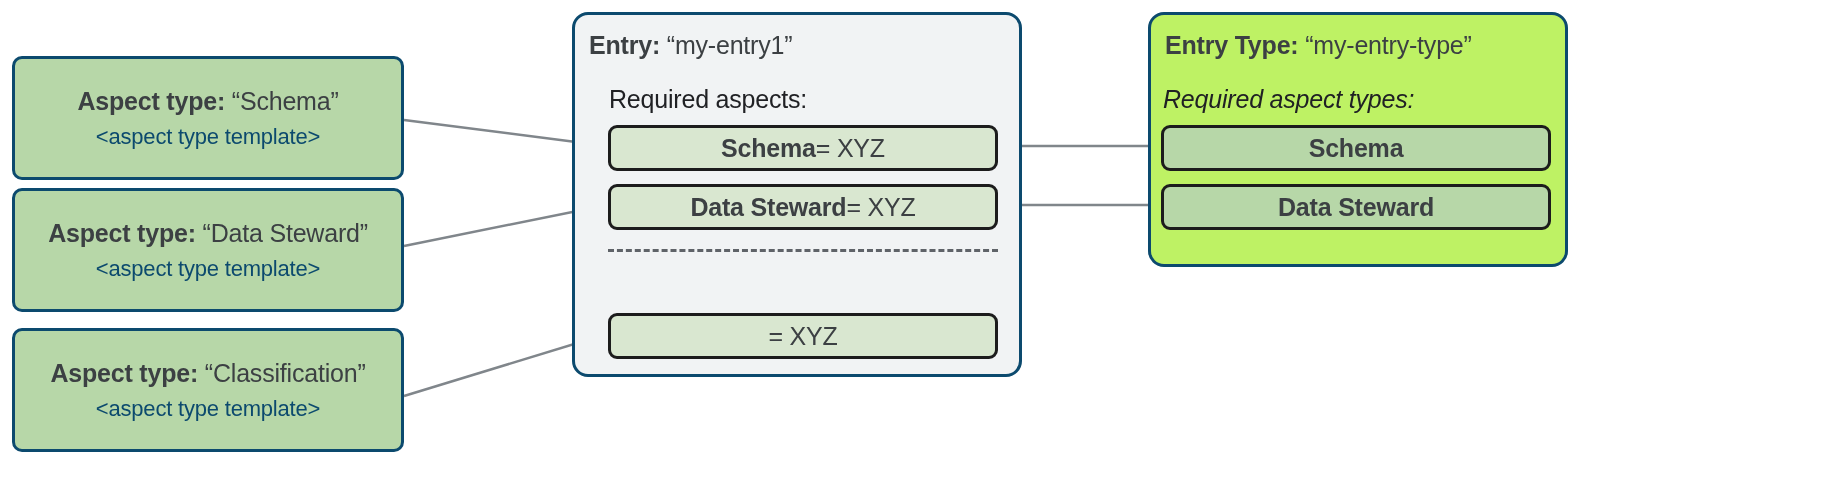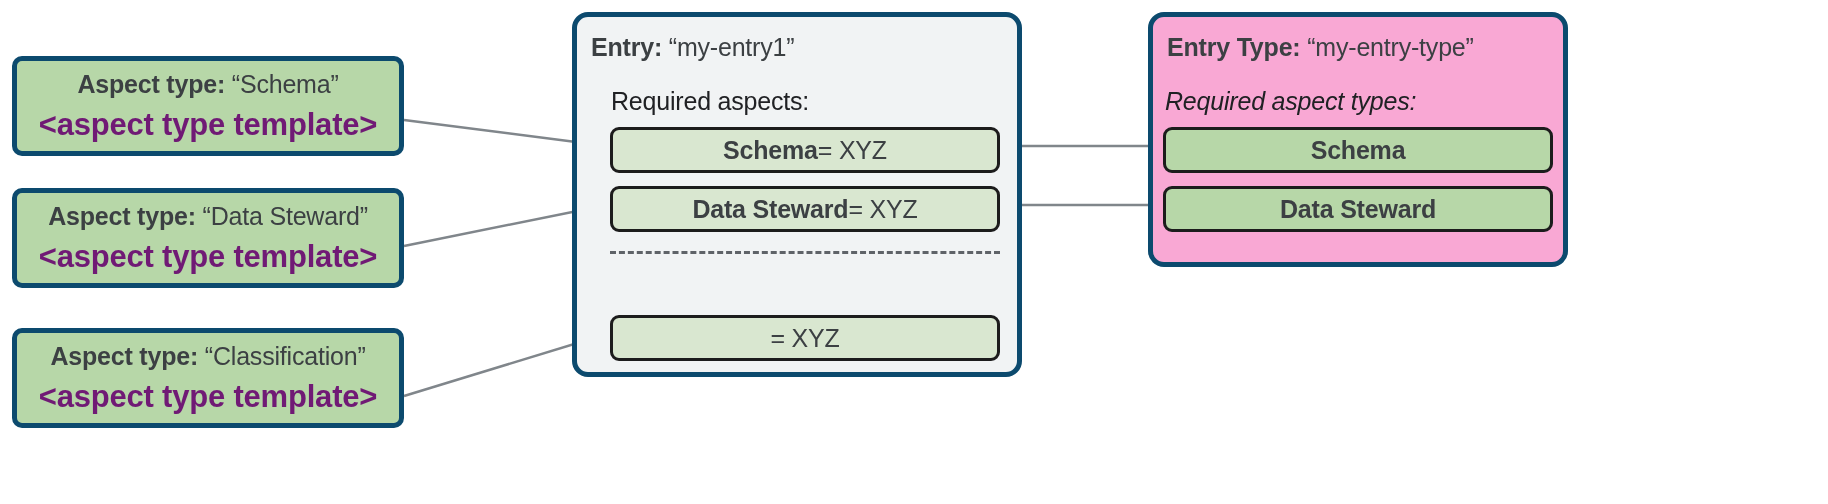--- a/index.html
+++ b/index.html
@@ -27,52 +27,51 @@
     top: 0;
     width: 1828px;
     height: 504px;
     pointer-events: none;
   }
 
   
   .card {
     position: absolute;
     box-sizing: border-box;
-    border: 5px solid #0c4a6e;
+    border: 3px solid #0c4a6e;
     border-radius: 10px;
   }
 
   
   .aspect-type-card {
     background: #b7d7a8;
     width: 392px;
-    height: 100px;
+    height: 124px;
     left: 12px;
     display: flex;
     flex-direction: column;
     align-items: center;
     justify-content: center;
     gap: 8px;
   }
   .aspect-type-card .line1 {
     font-size: 25px;
     color: #3c4043;
     letter-spacing: -0.2px;
     white-space: nowrap;
   }
   .aspect-type-card .line1 b {
     font-weight: bold;
     color: #3c4043;
   }
   .aspect-type-card .line2 {
-    font-size: 31px;
-    color: #701a75;
-    letter-spacing: -0.2px;
-    white-space: nowrap;
-    font-weight: bold;
+    font-size: 22px;
+    color: #0c4a6e;
+    letter-spacing: -0.2px;
+    white-space: nowrap;
   }
 
   #aspect-type-0 { top: 56px; }
   #aspect-type-1 { top: 188px; }
   #aspect-type-2 { top: 328px; justify-content: center; }
 
   
   #entry-panel {
     background: #f1f3f4;
     left: 572px;
@@ -130,21 +129,21 @@
     position: absolute;
     left: 33px;
     top: 234px;
     width: 390px;
     height: 0;
     border-top: 3px dashed #5f6368;
   }
 
   
   #entry-type-panel {
-    background: #f9a8d4;
+    background: #bef264;
     left: 1148px;
     top: 12px;
     width: 420px;
     height: 255px;
     border-radius: 16px;
   }
   #entry-type-panel .panel-title {
     position: absolute;
     left: 14px;
     top: 16px;

